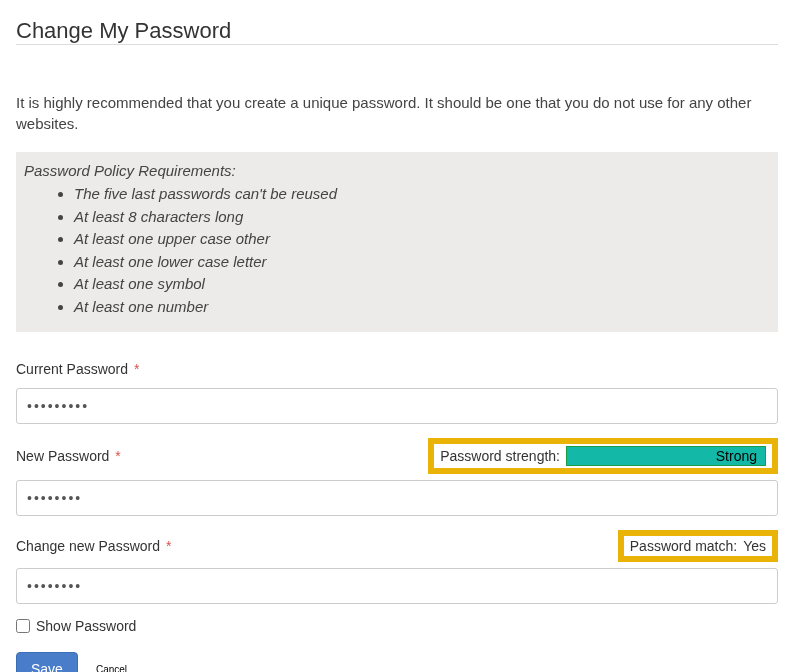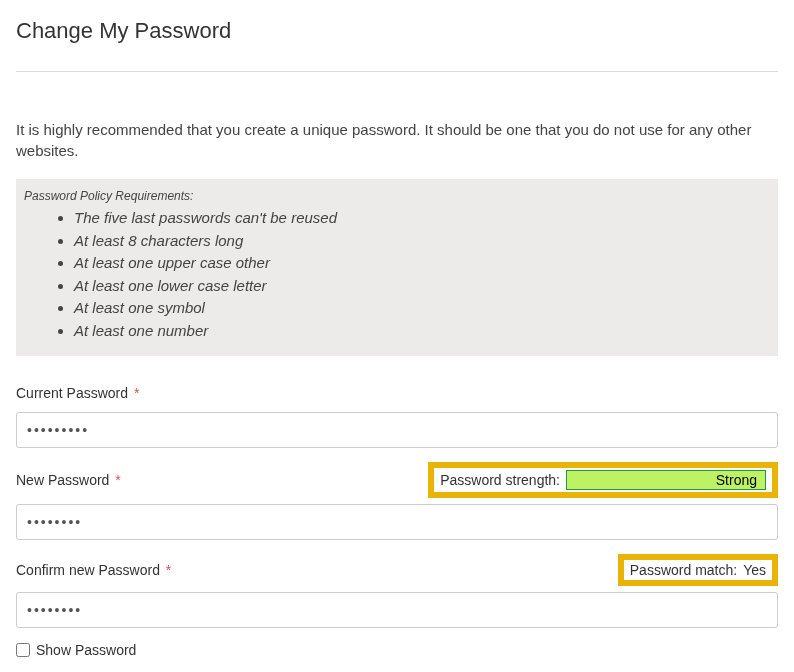--- a/index.html
+++ b/index.html
@@ -8,21 +8,21 @@
       font-size: 14px;
       color: #333;
       background: #fff;
       width: 794px;
       padding: 18px 16px;
     }
     h1 {
       font-size: 22px;
       font-weight: 400;
       color: #333;
-      margin-bottom: 27px;
+      margin-bottom: 0;
     }
     hr.rule {
       border: none;
       border-top: 1px solid #ddd;
       margin-bottom: 18px;
     }
     .intro {
       font-size: 15px;
       color: #444;
       line-height: 1.4;
@@ -31,21 +31,21 @@
     }
     .policy-box {
       background: #ecebea;
       padding: 10px 8px 14px 8px;
       font-style: italic;
       color: #444;
       margin-bottom: 24px;
     }
     .policy-title {
       margin-bottom: 4px;
-      font-size: 12px;
+      font-size: 15px;
     }
     .policy-box ul {
       list-style: disc;
       padding-left: 50px;
     }
     .policy-box li {
       line-height: 1.5;
       font-size: 15px;
     }
     .field-group {
@@ -73,21 +73,21 @@
       align-items: center;
       gap: 6px;
       font-size: 14px;
     }
     .strength-bar {
       display: inline-flex;
       align-items: center;
       justify-content: flex-end;
       width: 200px;
       height: 20px;
-      background: #bef264;
+      background: #14b8a6;
       border: 1px solid #1a9e44;
       padding-right: 8px;
       color: #000;
     }
     input.text-input {
       width: 100%;
       height: 36px;
       border: 1px solid #ccc;
       border-radius: 3px;
       padding: 0 10px;
@@ -170,21 +170,21 @@
         <span>Strong</span>
       </span>
     </div>
   </div>
   <input type="text" class="text-input" value="••••••••" style="">
 </div>
 
 <div class="field-group">
   <div class="label-row">
     <div class="field-label">
-      <span>Confirm new Password</span>
+      <span>Change new Password</span>
       <span class="req">*</span>
     </div>
     <div class="indicator-box">
       <span>Password match: </span>
         <span>Yes</span>
     </div>
   </div>
   <input type="text" class="text-input" value="••••••••" style="">
 </div>
 

